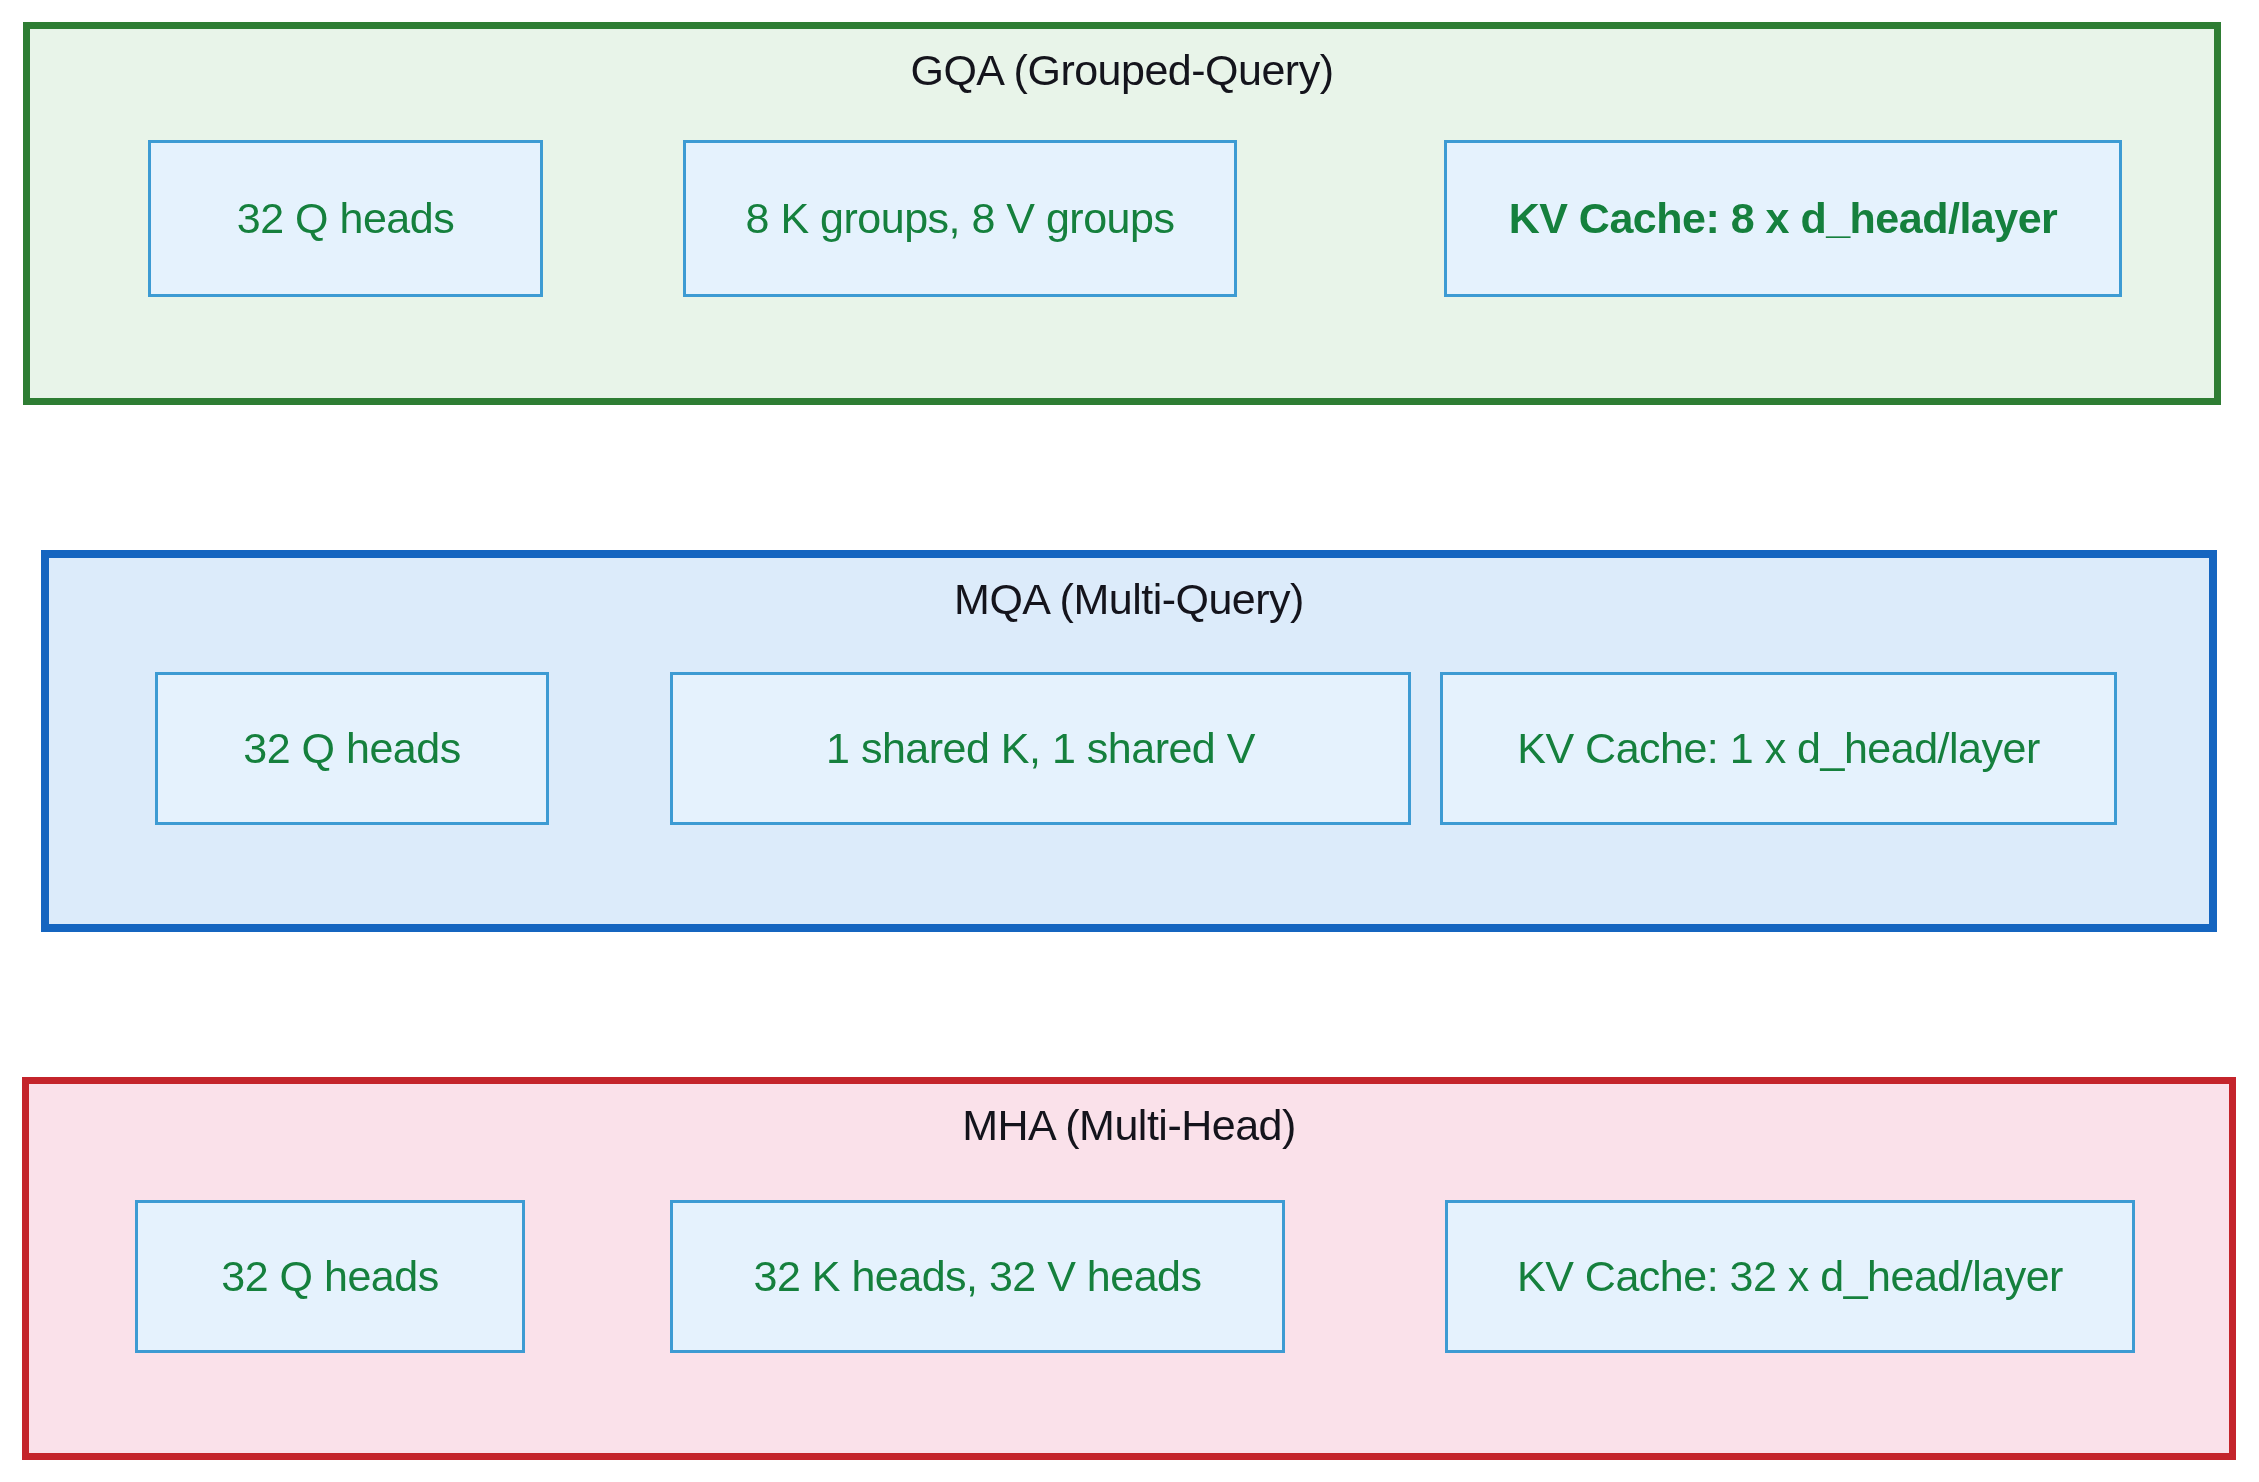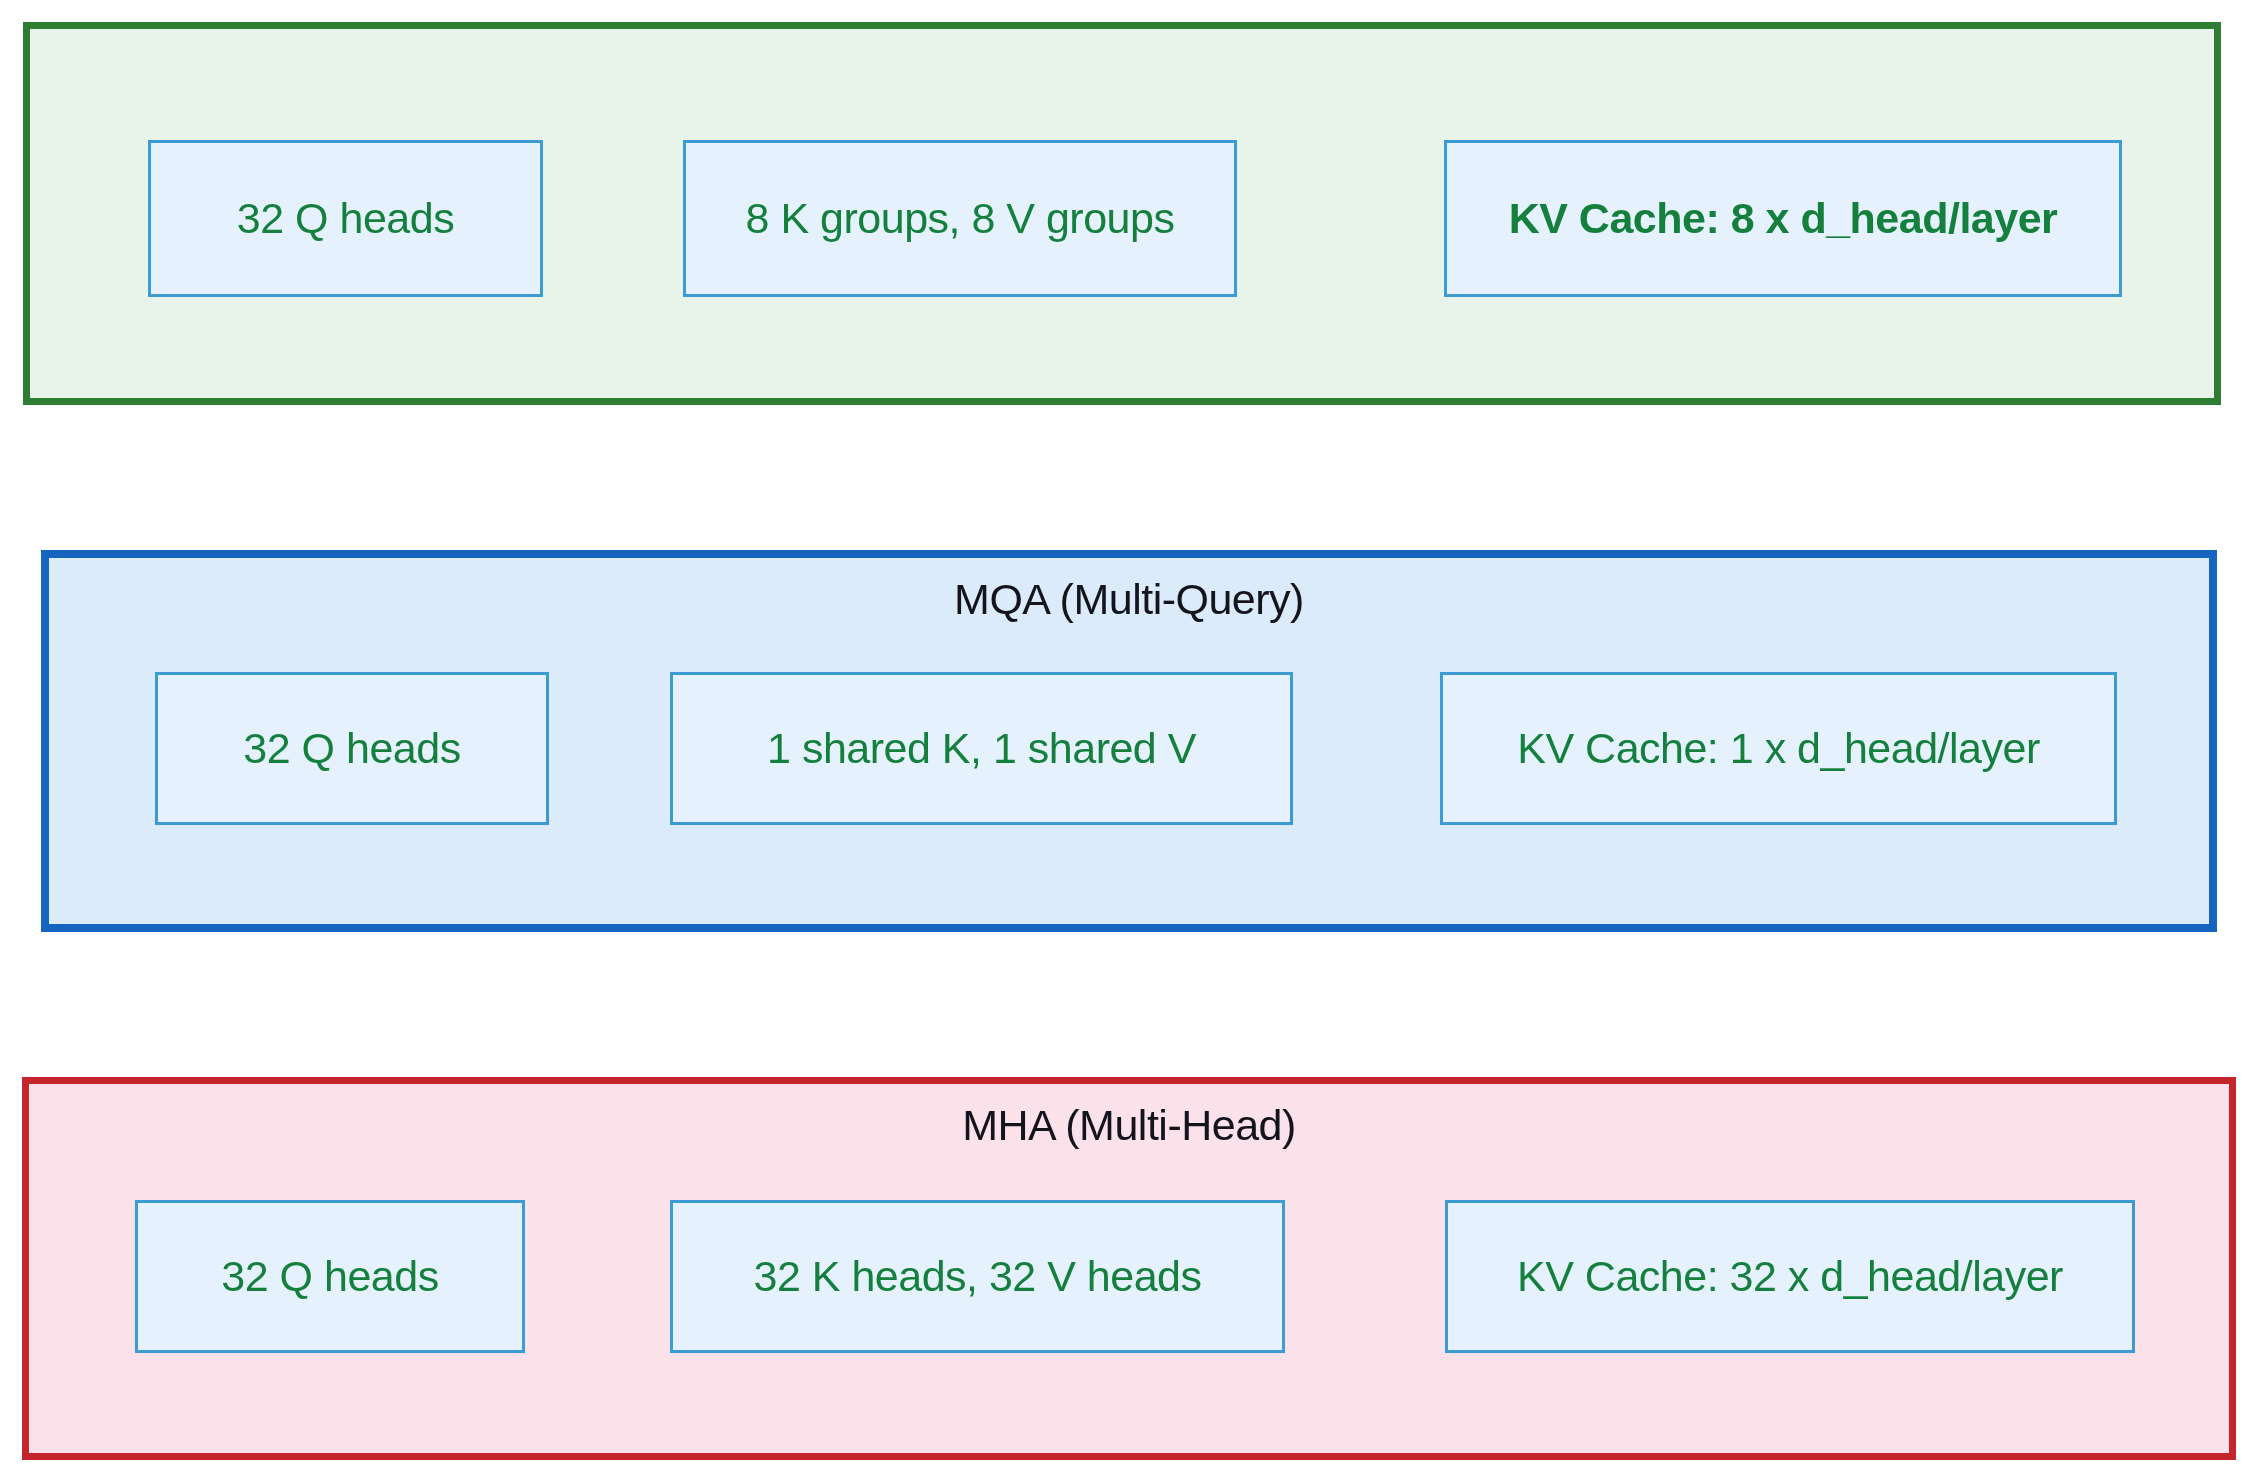--- a/index.html
+++ b/index.html
@@ -45,32 +45,33 @@
     white-space:nowrap;
   }
   
   .panel-gqa .box{top:111px;height:157px;}
   .panel-gqa .b1{left:118px;width:395px;}
   .panel-gqa .b2{left:653px;width:554px;}
   .panel-gqa .b3{left:1414px;width:678px;font-weight:bold;}
   
   .panel-mqa .box{top:114px;height:153px;}
   .panel-mqa .b1{left:106px;width:394px;}
-  .panel-mqa .b2{left:621px;width:623px;}
+  .panel-mqa .b2{left:621px;width:741px;}
   .panel-mqa .b3{left:1391px;width:677px;text-align:right;}
   
   .panel-mha .box{top:116px;height:153px;}
   .panel-mha .b1{left:106px;width:390px;}
   .panel-mha .b2{left:641px;width:615px;}
   .panel-mha .b3{left:1416px;width:690px;}
 </style>
 </head>
 <body>
 
 <div class="panel panel-gqa">
+  <div class="panel-title">GQA (Grouped-Query)</div>
   <div class="box b1">32 Q heads</div>
   <div class="box b2">8 K groups, 8 V groups</div>
   <div class="box b3">KV Cache: 8 x d_head/layer</div>
 </div>
 
 <div class="panel panel-mqa">
   <div class="panel-title">MQA (Multi-Query)</div>
   <div class="box b1">32 Q heads</div>
   <div class="box b2">1 shared K, 1 shared V</div>
   <div class="box b3">KV Cache: 1 x d_head/layer</div>

